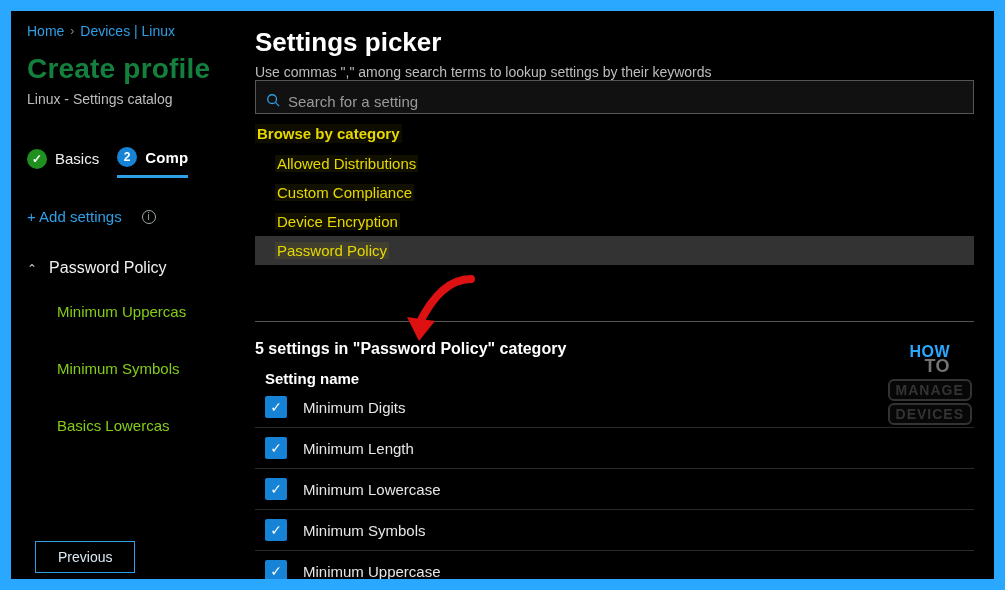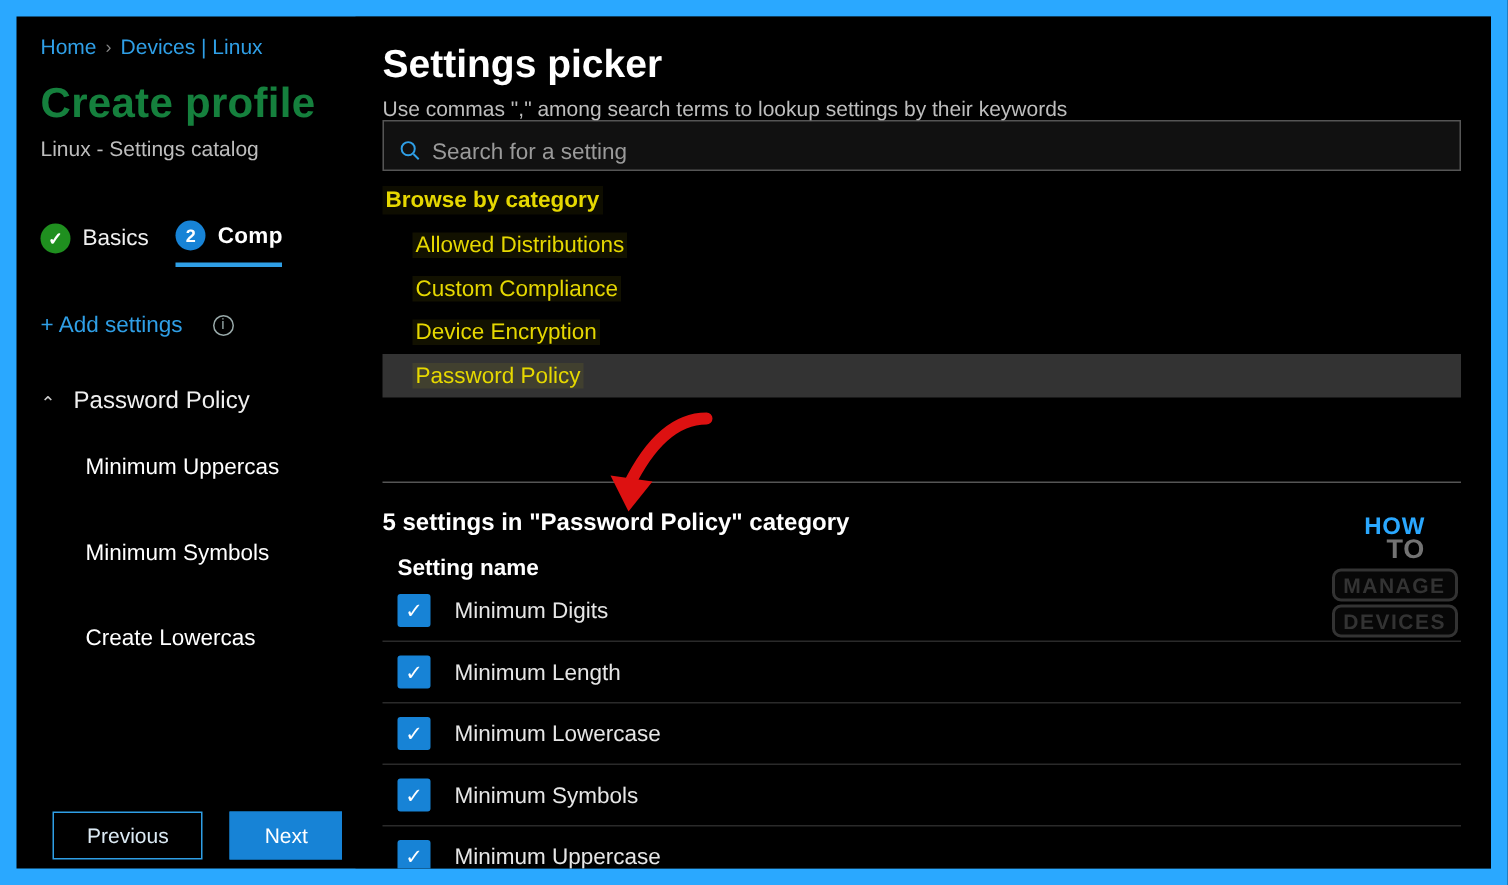--- a/index.html
+++ b/index.html
@@ -20,21 +20,21 @@
   .step-badge { width: 20px; height: 20px; border-radius: 50%; display: inline-flex; align-items: center; justify-content: center; font-size: 12px; font-weight: 700; }
   .step-badge.done { background: #1f8f1f; color: #fff; }
   .step-badge.current { background: #1783d6; color: #fff; }
   .step-badge.done::after { content: "✓"; font-size: 12px; }
 
   .add-settings { margin-top: 30px; color: #2f9fe6; font-size: 15px; display: flex; align-items: center; gap: 20px; cursor: pointer; }
   .info-icon { width: 14px; height: 14px; border: 1px solid #9aa; border-radius: 50%; display: inline-flex; align-items: center; justify-content: center; font-size: 10px; color: #9aa; }
 
   .group-header { margin-top: 34px; display: flex; align-items: center; gap: 12px; font-size: 16px; color: #f0f0f0; }
   .chev { display: inline-block; transform: rotate(180deg); font-size: 12px; color: #ccc; }
-  .setting-row-left { margin: 26px 0 0 30px; font-size: 15px; color: #ffffff; white-space: nowrap; overflow: hidden; }
+  .setting-row-left { margin: 26px 0 0 30px; font-size: 15px; color: #84cc16; white-space: nowrap; overflow: hidden; }
 
   .footer-btns { position: absolute; bottom: 6px; left: 24px; display: flex; gap: 18px; }
   .btn { height: 32px; padding: 0 22px; font-size: 14px; border: 1px solid #2f9fe6; background: transparent; color: #dceaf4; cursor: pointer; }
   .btn.primary { background: #1783d6; border-color: #1783d6; color: #fff; }
 
   
   .right { position: absolute; left: 226px; top: 0; right: 0; height: 100%; background: #000; padding: 16px 20px 0 18px; }
   h2.picker-title { color: #fff; font-size: 26px; font-weight: 600; }
   .picker-sub { color: #bdbdbd; font-size: 14px; margin-top: 6px; }
 
@@ -98,25 +98,24 @@
       <span class="info-icon">i</span>
     </div>
 
     <div class="group-header">
       <span class="chev">⌄</span>
       <span>Password Policy</span>
     </div>
 
     <div class="setting-row-left">Minimum Uppercas</div>
     <div class="setting-row-left" style="margin-top:40px">Minimum Symbols</div>
-    <div class="setting-row-left" style="margin-top:40px">Create Lowercas</div>
+    <div class="setting-row-left" style="margin-top:40px">Basics Lowercas</div>
 
     <div class="footer-btns">
       <button class="btn">Previous</button>
-      <button class="btn primary">Next</button>
     </div>
   </div>
 
   <div class="right">
     <h2 class="picker-title">Settings picker</h2>
     <div class="picker-sub">Use commas "," among search terms to lookup settings by their keywords</div>
 
     <div class="search-box">
       <span>
         <svg viewBox="0 0 16 16" fill="none" stroke="#2f9fe6" stroke-width="1.5">

